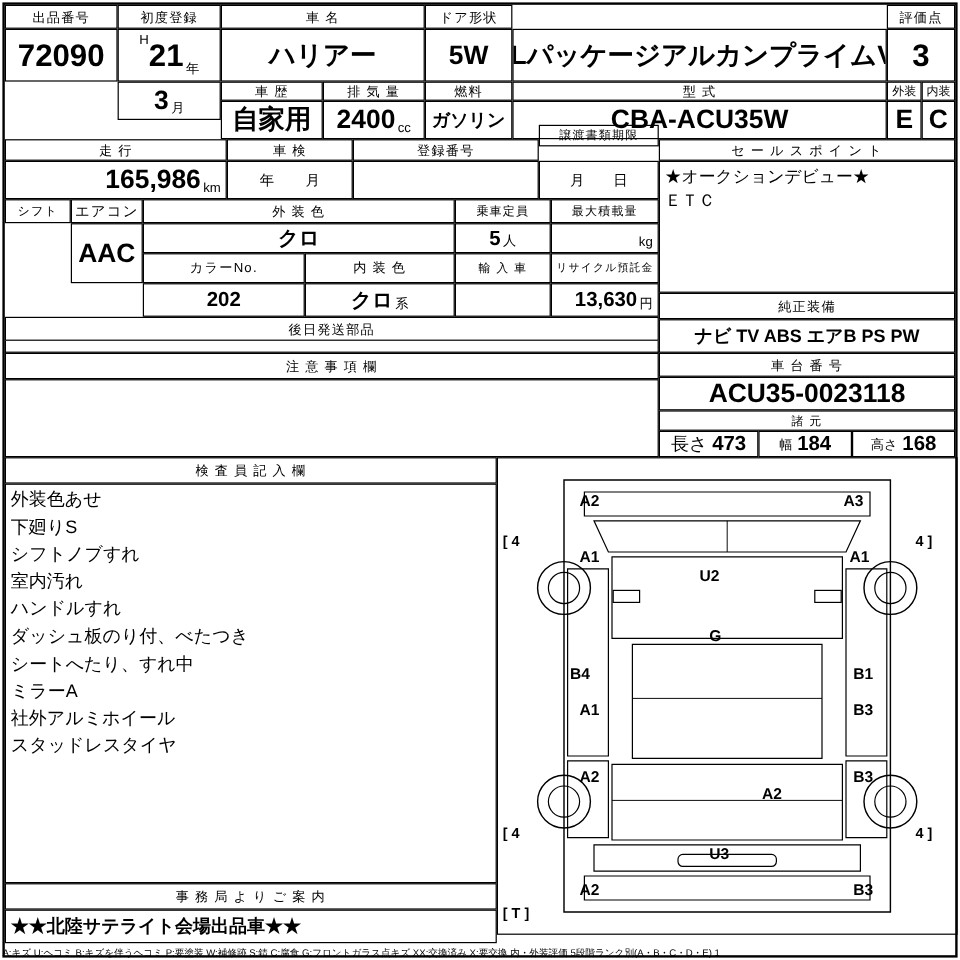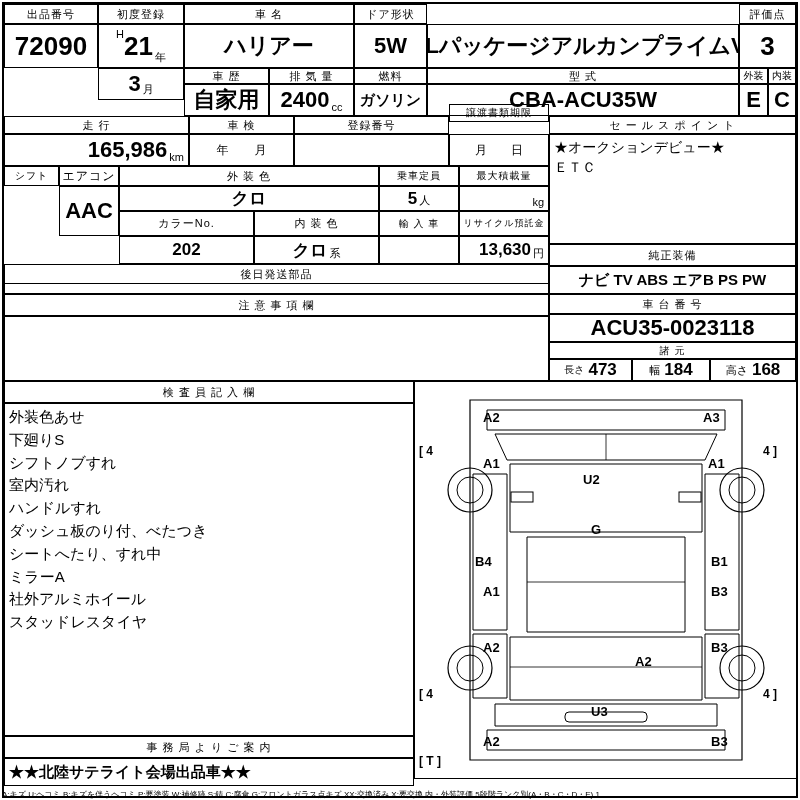--- a/index.html
+++ b/index.html
@@ -315,21 +315,21 @@
   <div class="cell" style="left:545px;top:290px;width:247px;height:20px;">
     <span class="lbl">車 台 番 号</span>
   </div>
   <div class="cell" style="left:545px;top:310px;width:247px;height:28px;">
     <span class="val-lg">ACU35-0023118</span>
   </div>
   <div class="cell" style="left:545px;top:338px;width:247px;height:17px;align-items:center;">
     <span class="lbl" style="font-size:10px;">諸 元</span>
   </div>
   <div class="cell" style="left:545px;top:355px;width:83px;height:22px;">
-    <span style="font-size:10px;">長さ</span>
+    <span style="font-size:15px;">長さ</span>
     <span class="val" style="margin-left:4px;">473</span>
   </div>
   <div class="cell" style="left:628px;top:355px;width:78px;height:22px;">
     <span style="font-size:11px;">幅</span>
     <span class="val" style="margin-left:4px;">184</span>
   </div>
   <div class="cell" style="left:706px;top:355px;width:86px;height:22px;">
     <span style="font-size:11px;">高さ</span>
     <span class="val" style="margin-left:4px;">168</span>
   </div>

